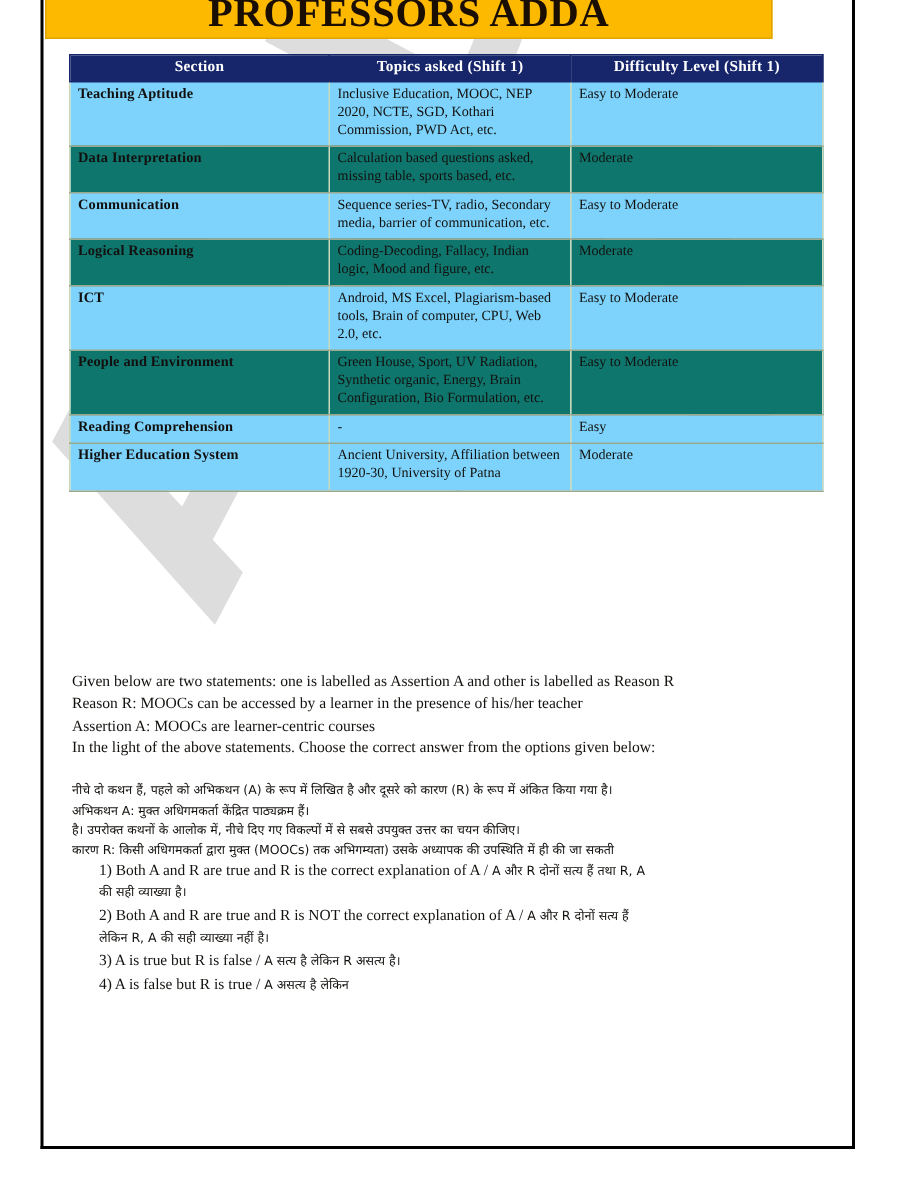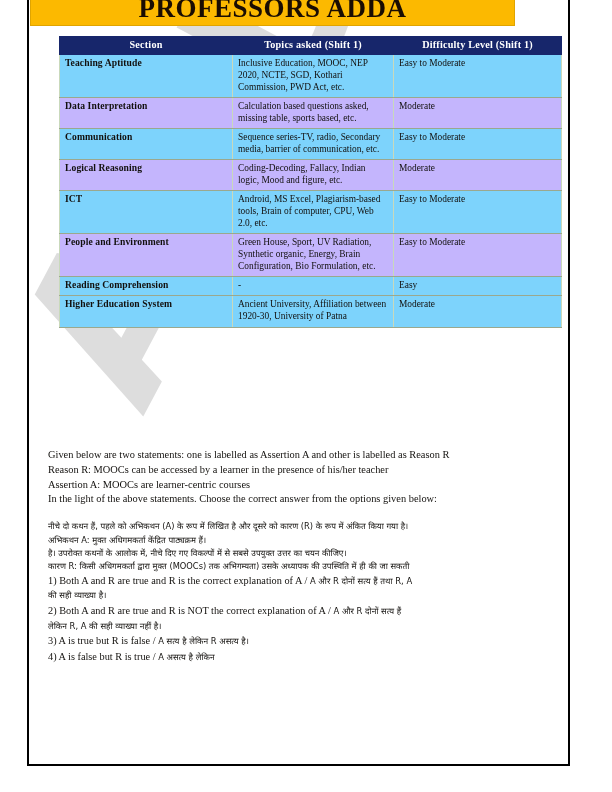--- a/index.html
+++ b/index.html
@@ -118,21 +118,20 @@
   
   #syllabus-table {
     position: absolute;
     left: 16px;
     top: 36px;
     width: 502px;
     border-collapse: collapse;
     table-layout: fixed;
     z-index: 3;
     font-size: 9.4px;
-    margin-left: 13px;
   }
   #syllabus-table col.c1 { width: 173px; }
   #syllabus-table col.c2 { width: 161px; }
   #syllabus-table col.c3 { width: 168px; }
 
   #syllabus-table th {
     background: #17266b;
     color: #ffffff;
     font-weight: bold;
     font-size: 10.2px;
@@ -146,21 +145,21 @@
     vertical-align: top;
     padding: 2px 5px 4px 5px;
     border-left: 1px solid #c9d9bb;
     border-right: 1px solid #c9d9bb;
     border-top: 1px solid #9aa88e;
     border-bottom: 1px solid #9aa88e;
     line-height: 1.28;
     color: #12100e;
   }
   #syllabus-table tr.shade td { background: #7dd3fc; font-family: Liberation Serif, serif; }
-  #syllabus-table tr.plain td { background: #c4b5fd; }
+  #syllabus-table tr.plain td { background: #0f766e; }
   #syllabus-table td.sec {
     font-weight: bold;
     font-size: 9.6px;
     letter-spacing: 0.1px;
   }
 
   
   #content-text {
     position: absolute;
     left: 18px;
@@ -180,20 +179,21 @@
     font-family: "DejaVu Sans", sans-serif;
     font-size: 8.3px;
     line-height: 1.62;
     color: #14120f;
   }
   .opt-line {
     font-family: "Liberation Serif", "DejaVu Serif", serif;
     font-size: 10.3px;
     line-height: 1.42;
     color: #14120f;
+    margin-left: 18px;
   }
   .opt-line .hi {
     font-family: "DejaVu Sans", sans-serif;
     font-size: 8.4px;
   }
   .opt-block { margin-bottom: 1px; }
 </style>
 </head>
 <body>
 

